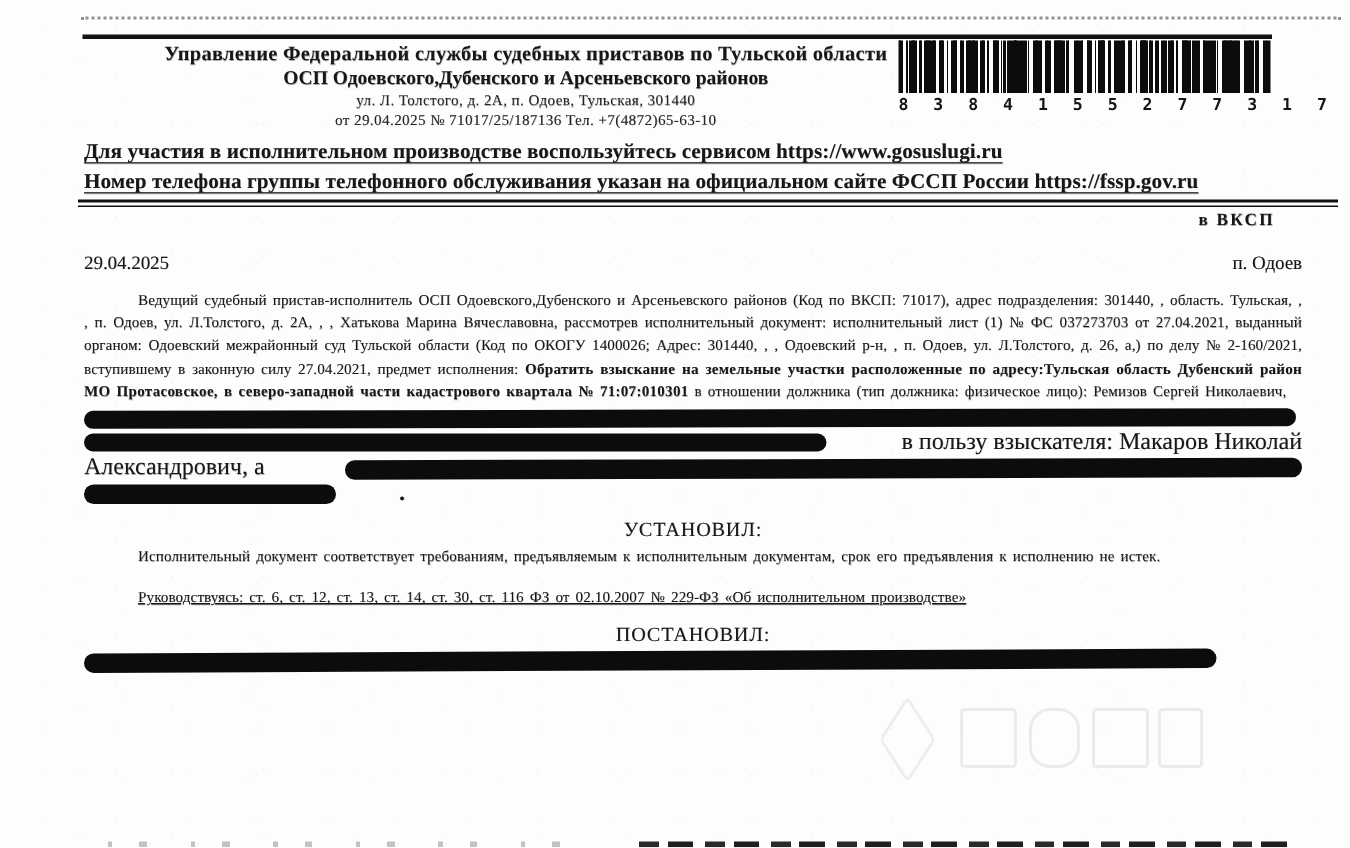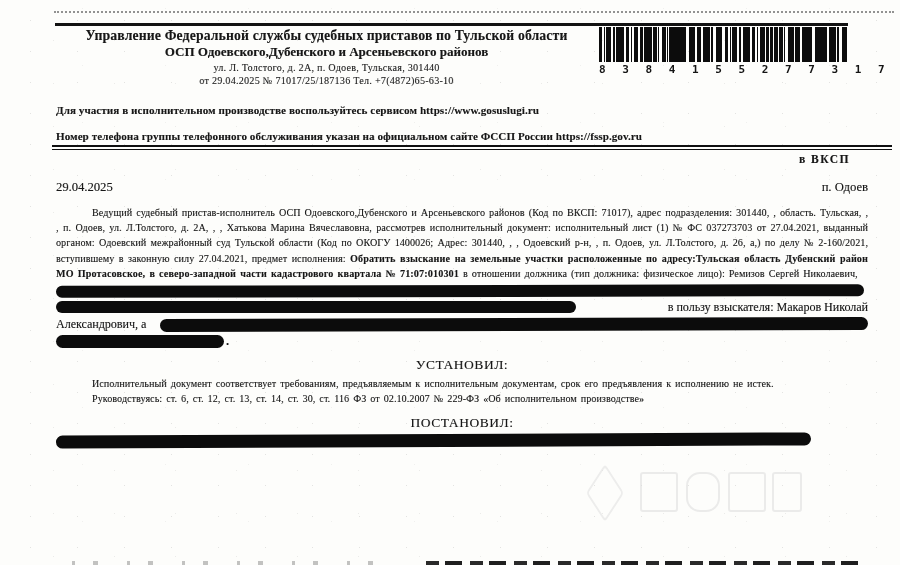--- a/index.html
+++ b/index.html
@@ -23,48 +23,48 @@
   .barcode-bars{
     height:35px;
     background-image:
       repeating-linear-gradient(90deg,#0c0c0c 0 3px,transparent 3px 5px,#0c0c0c 5px 6px,transparent 6px 9px),
       repeating-linear-gradient(90deg,#0c0c0c 0 2px,transparent 2px 7px,#0c0c0c 7px 11px,transparent 11px 14px),
       repeating-linear-gradient(90deg,transparent 0 17px,#0c0c0c 17px 21px,transparent 21px 29px);
   }
   .barcode-digits{font-family:"DejaVu Sans Mono",monospace;font-size:11px;font-weight:bold;
     letter-spacing:5px;margin-top:1px;color:#141414;white-space:nowrap;}
   
-  .hdr{position:absolute;left:54px;top:28px;width:545px;text-align:center;line-height:1.12;}
+  .hdr{position:absolute;left:78px;top:28px;width:545px;text-align:center;line-height:1.12;}
   .hdr-org1{font-size:13.6px;font-weight:bold;letter-spacing:.2px;}
   .hdr-org2{font-size:13px;font-weight:bold;margin-top:2px;}
   .hdr-small{font-size:10px;margin-top:2px;color:#242424;letter-spacing:.3px;}
   
   .content{position:absolute;left:0;top:0;right:0;bottom:0;padding:90px 32px 0 56px;}
-  .notice{font-size:11px;font-weight:bold;margin-top:14px;letter-spacing:.1px;
-    text-decoration-thickness:.9px;text-underline-offset:2.5px;
+  .notice{font-size:14px;font-weight:bold;margin-top:4px;letter-spacing:.1px;
+    text-decoration:underline;text-decoration-thickness:.9px;text-underline-offset:2.5px;
     text-decoration-color:rgba(20,20,20,.75);white-space:nowrap;}
   .rule-double{height:2px;border-top:2.4px solid #101010;border-bottom:1.6px solid #101010;margin:3px -24px 0 -4px;}
   .in-deed{text-align:right;font-size:11.5px;font-weight:bold;letter-spacing:1.5px;margin:3px 18px 0 0;}
   .title{text-align:center;font-size:13.2px;font-weight:600;margin-top:8px;letter-spacing:.2px;}
   .meta-row{display:flex;justify-content:space-between;font-size:12.6px;margin-top:15px;gap:21px;}
   .para{margin:10px 0 0 0;text-align:justify;font-size:10px;line-height:15.2px;
     text-indent:36px;word-spacing:1.4px;letter-spacing:.1px;}
   .para b{letter-spacing:.2px;}
   
   .bar{background:#0c0c0c;border-radius:7px;height:12px;}
   .bar-full{margin-top:4px;width:99.5%;transform:rotate(-.12deg);}
-  .bar-row{display:flex;align-items:center;margin-top:3px;font-size:12px;line-height:14px;}
+  .bar-row{display:flex;align-items:center;margin-top:3px;font-size:16px;line-height:14px;gap:40px;}
   .bar-claimant{width:64%;}
   .claimant-text{margin-left:auto;padding-left:10px;white-space:nowrap;}
   .bar-grow{flex:1;margin-left:14px;transform:rotate(-.15deg);height:13px;}
   .bar-short{width:168px;height:13px;}
   .punct{margin-left:2px;font-weight:bold;}
   .center-head{text-align:center;font-weight:normal;font-size:13.4px;letter-spacing:.6px;margin-top:9px;}
   .p2{margin-top:3px;}
-  .p3{margin-top:0;}
+  .p3{margin-top:12px;text-decoration:underline;}
   .item1{margin-top:9px;}
   .bar-bottom{margin-top:3px;width:93%;height:13px;transform:rotate(-.25deg);border-radius:8px;}
   
   .clipped{position:absolute;left:56px;right:40px;bottom:0;height:5px;overflow:hidden;}
   .clipped-streak{position:absolute;top:1px;height:4px;}
   .streak-a{left:46%;width:54%;
     background:repeating-linear-gradient(90deg,#2a2a2a 0 13px,transparent 13px 19px,#1f1f1f 19px 36px,transparent 36px 44px);}
   .streak-b{left:2%;width:40%;opacity:.35;
     background:repeating-linear-gradient(90deg,#555 0 3px,transparent 3px 21px,#555 21px 26px,transparent 26px 55px);}
   

